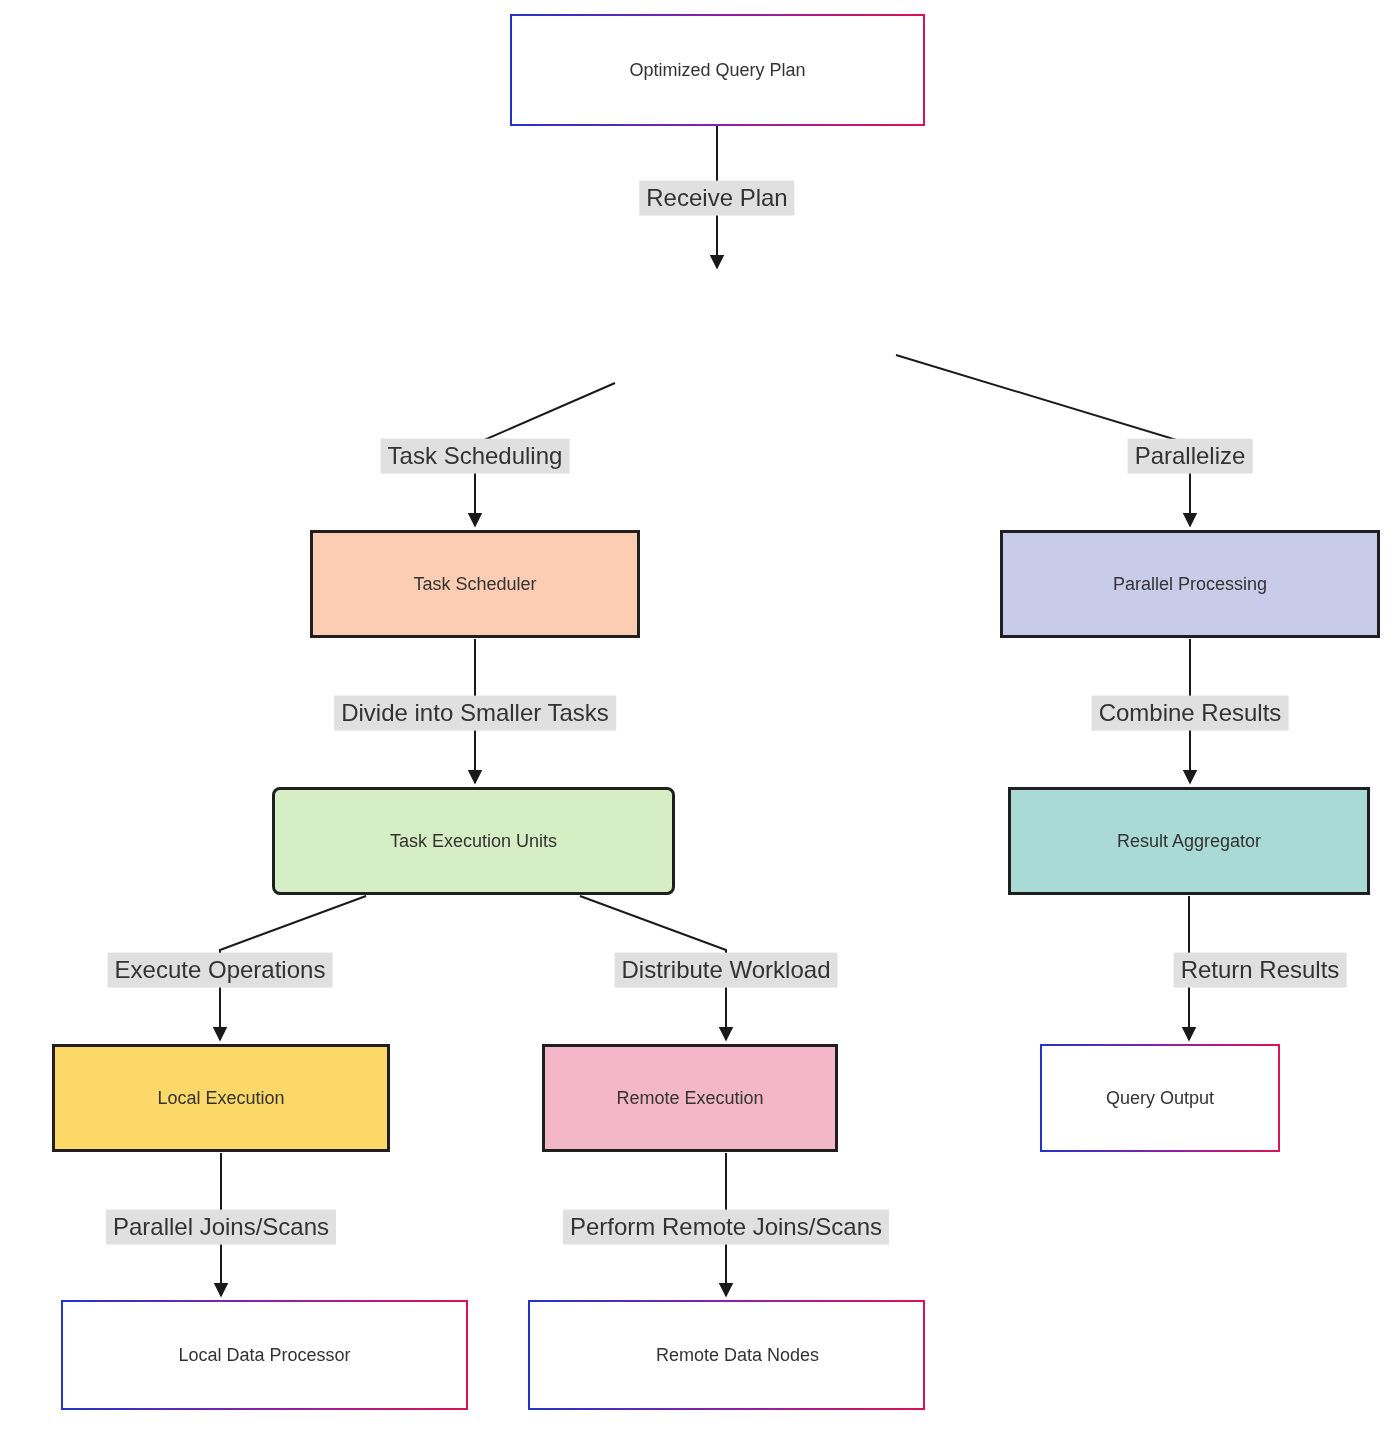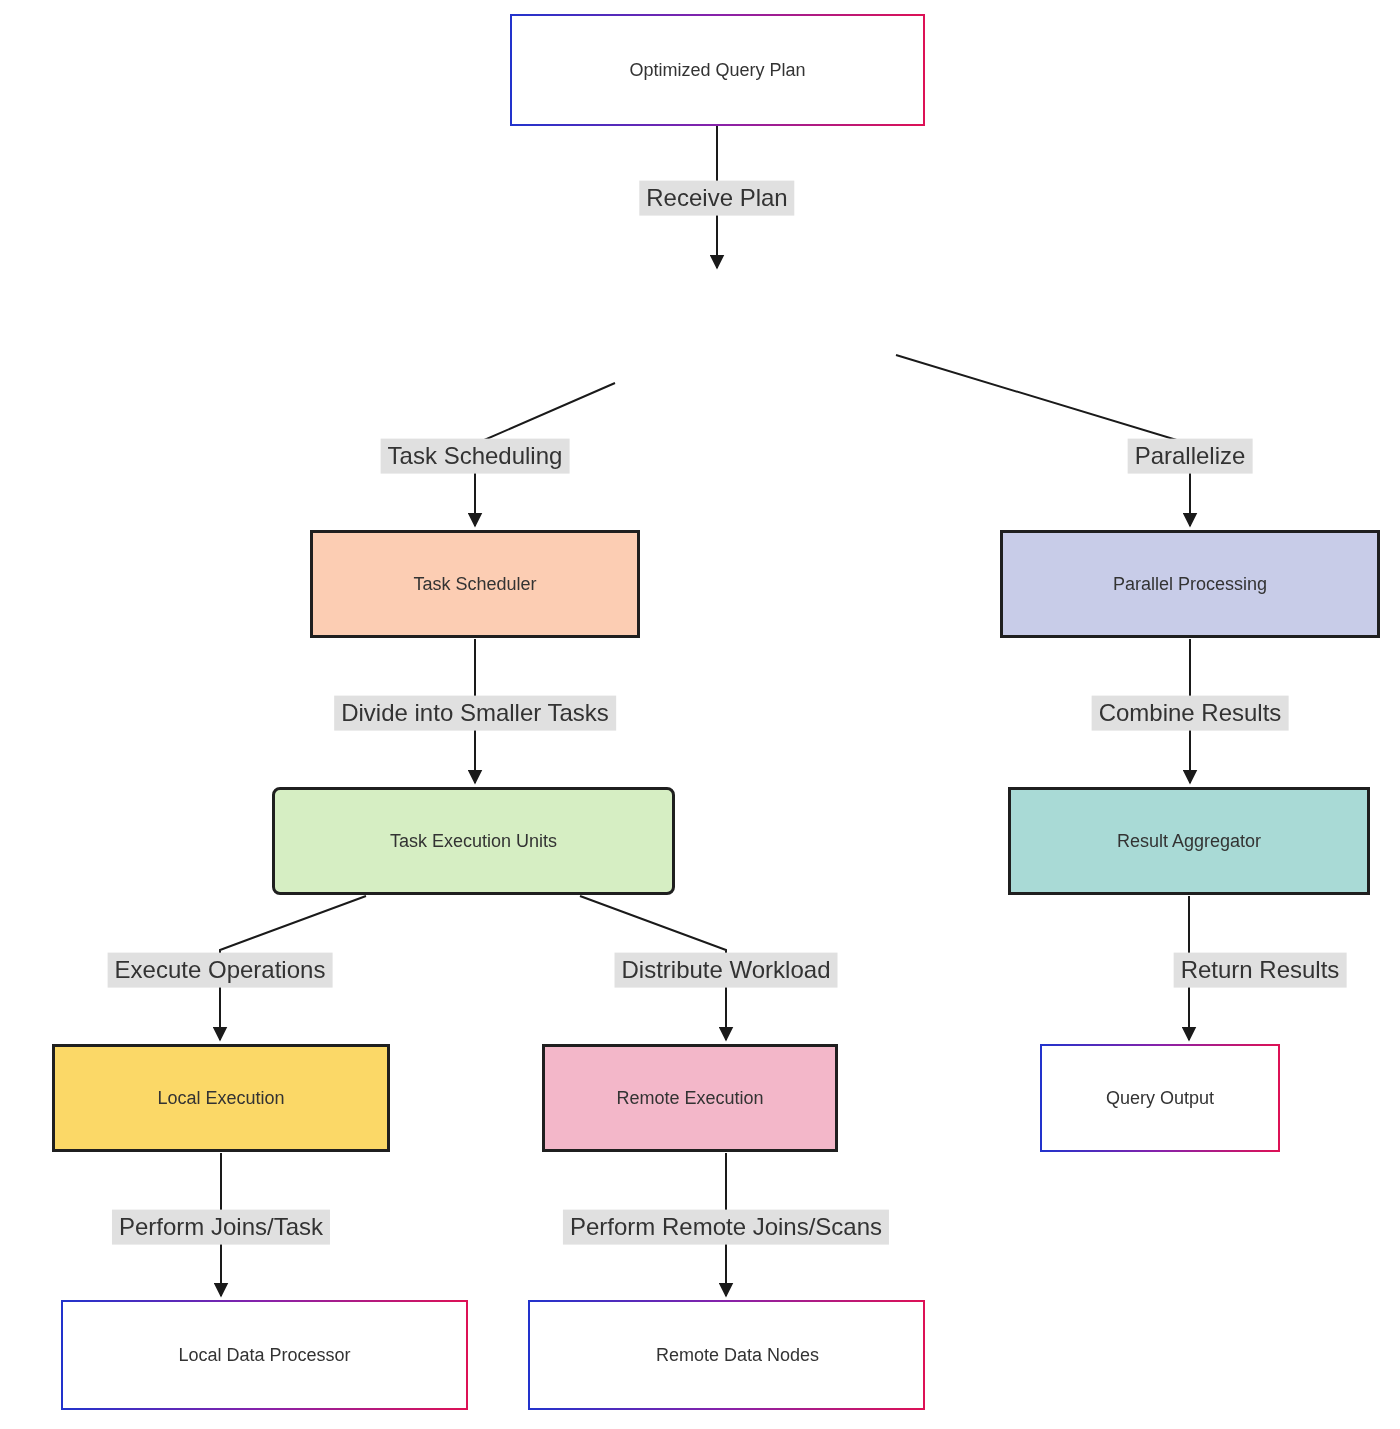--- a/index.html
+++ b/index.html
@@ -130,17 +130,17 @@
   <div class="edge-label" style="left:475px; top:713px;">Divide into Smaller Tasks</div>
 
   <div class="edge-label" style="left:1190px; top:713px;">Combine Results</div>
 
   <div class="edge-label" style="left:220px; top:970px;">Execute Operations</div>
 
   <div class="edge-label" style="left:726px; top:970px;">Distribute Workload</div>
 
   <div class="edge-label" style="left:1252px; top:970px;margin-left:8px;">Return Results</div>
 
-  <div class="edge-label" style="left:221px; top:1227px;">Perform Joins/Task</div>
+  <div class="edge-label" style="left:221px; top:1227px;">Parallel Joins/Scans</div>
 
   <div class="edge-label" style="left:726px; top:1227px;">Perform Remote Joins/Scans</div>
 
 </div>
 
 </body></html>

